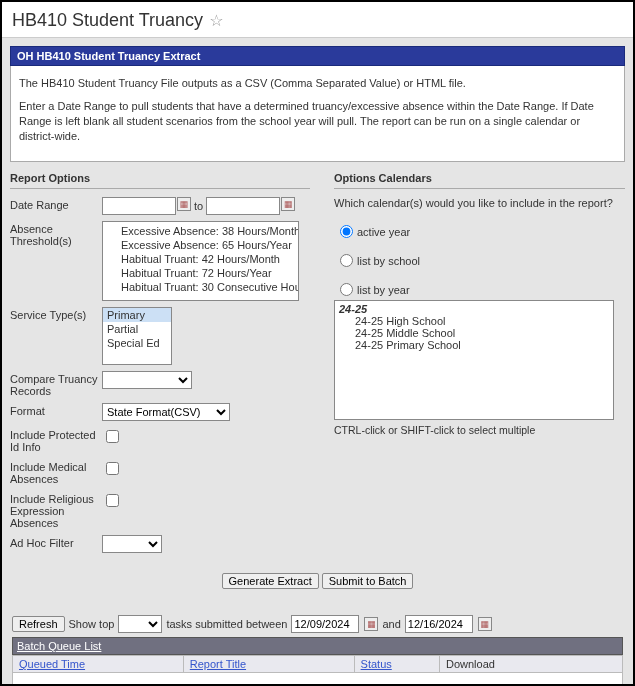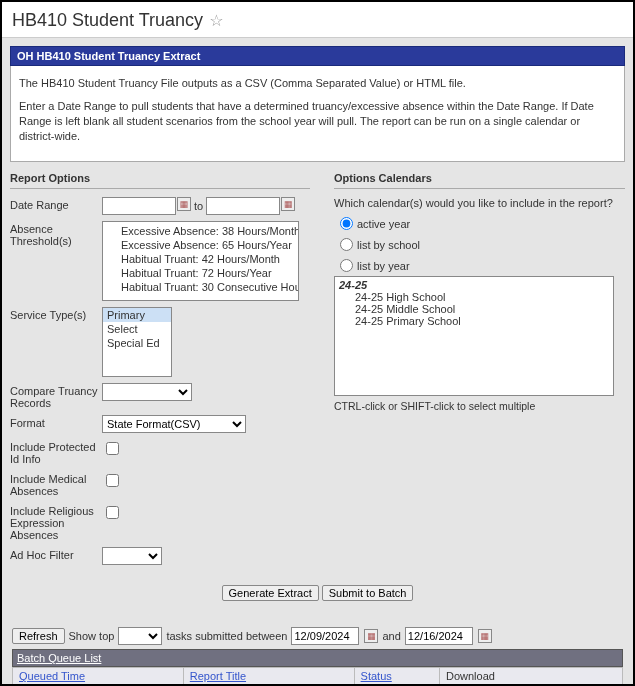--- a/index.html
+++ b/index.html
@@ -21,27 +21,27 @@
     .section-head { font-weight:bold; font-size:11px; margin-bottom:4px;}
     .hr { border-top:1px solid #aaa; margin:2px 0 8px 0; height:0;}
     .row { display:flex; align-items:flex-start; margin-bottom:6px; }
     .lbl { width:92px; font-size:11px; padding-top:2px;}
     .ctl { flex:1; }
     .date-in { width:74px; height:18px; font-size:11px; border:1px solid #888; padding:0 2px; background:#fff;}
     .cal-icon { display:inline-block; width:14px; height:14px; background:#eee; border:1px solid #888; font-size:9px; line-height:12px; text-align:center; color:#a55; margin-left:1px; vertical-align:top; cursor:pointer;}
     select, .multisel { font-size:11px; border:1px solid #888; background:#fff;}
     .multisel-thresh { width:197px; height:80px; overflow-y:scroll; padding:2px 14px; background:#fff; border:1px solid #888;}
     .multisel-thresh div { padding:1px 4px; font-size:11px; white-space:nowrap;}
-    .multisel-serv { width:70px; height:70px; overflow-y:scroll; padding:0; background:#fff; border:1px solid #888;}
+    .multisel-serv { width:70px; height:58px; overflow-y:scroll; padding:0; background:#fff; border:1px solid #888;}
     .multisel-serv div { padding:1px 4px; font-size:11px; }
     .multisel-serv .sel { background:#cce0f5;}
     .smallsel { width:90px; height:18px; font-size:11px;}
-    .medsel { width:144px; height:18px; font-size:11px;}
+    .medsel { width:128px; height:18px; font-size:11px;}
     .chk { width:13px; height:13px;}
-    .radio-row { display:flex; align-items:center; gap:4px; margin:8px 0 2px 6px; font-size:11px;}
+    .radio-row { display:flex; align-items:center; gap:4px; margin:16px 0 2px 6px; font-size:11px;}
     .radio-row input { margin:0;}
     .calbox { width:280px; height:120px; border:1px solid #888; background:#fff; overflow-y:scroll; padding:2px 4px; font-size:11px; margin-top:4px;}
     .calbox .grp { font-weight:bold; font-style:italic;}
     .calbox .itm { padding-left:16px; }
     .hint { font-size:10.5px; margin-top:4px; color:#333;}
     .btns { text-align:center; margin-top:14px;}
     button { font-size:11px; padding:1px 6px; border:1px solid #888; background:#efefef; border-radius:2px; cursor:pointer;}
     .batch { margin-top:26px; padding:0 2px;}
     .batch-ctrl { display:flex; align-items:center; gap:4px; font-size:11px; flex-wrap:wrap;}
     .batch-ctrl select { width:44px; height:18px;padding-left:24px;}
@@ -96,21 +96,21 @@
               <div>Habitual Truant: 30 Consecutive Hours</div>
             </div>
           </div>
         </div>
 
         <div class="row">
           <div class="lbl">Service Type(s)</div>
           <div class="ctl">
             <div class="multisel-serv">
               <div class="sel">Primary</div>
-              <div>Select</div>
+              <div>Partial</div>
               <div>Special Ed</div>
             </div>
           </div>
         </div>
 
         <div class="row">
           <div class="lbl">Compare Truancy Records</div>
           <div class="ctl"><select class="smallsel"><option></option></select></div>
         </div>
 

